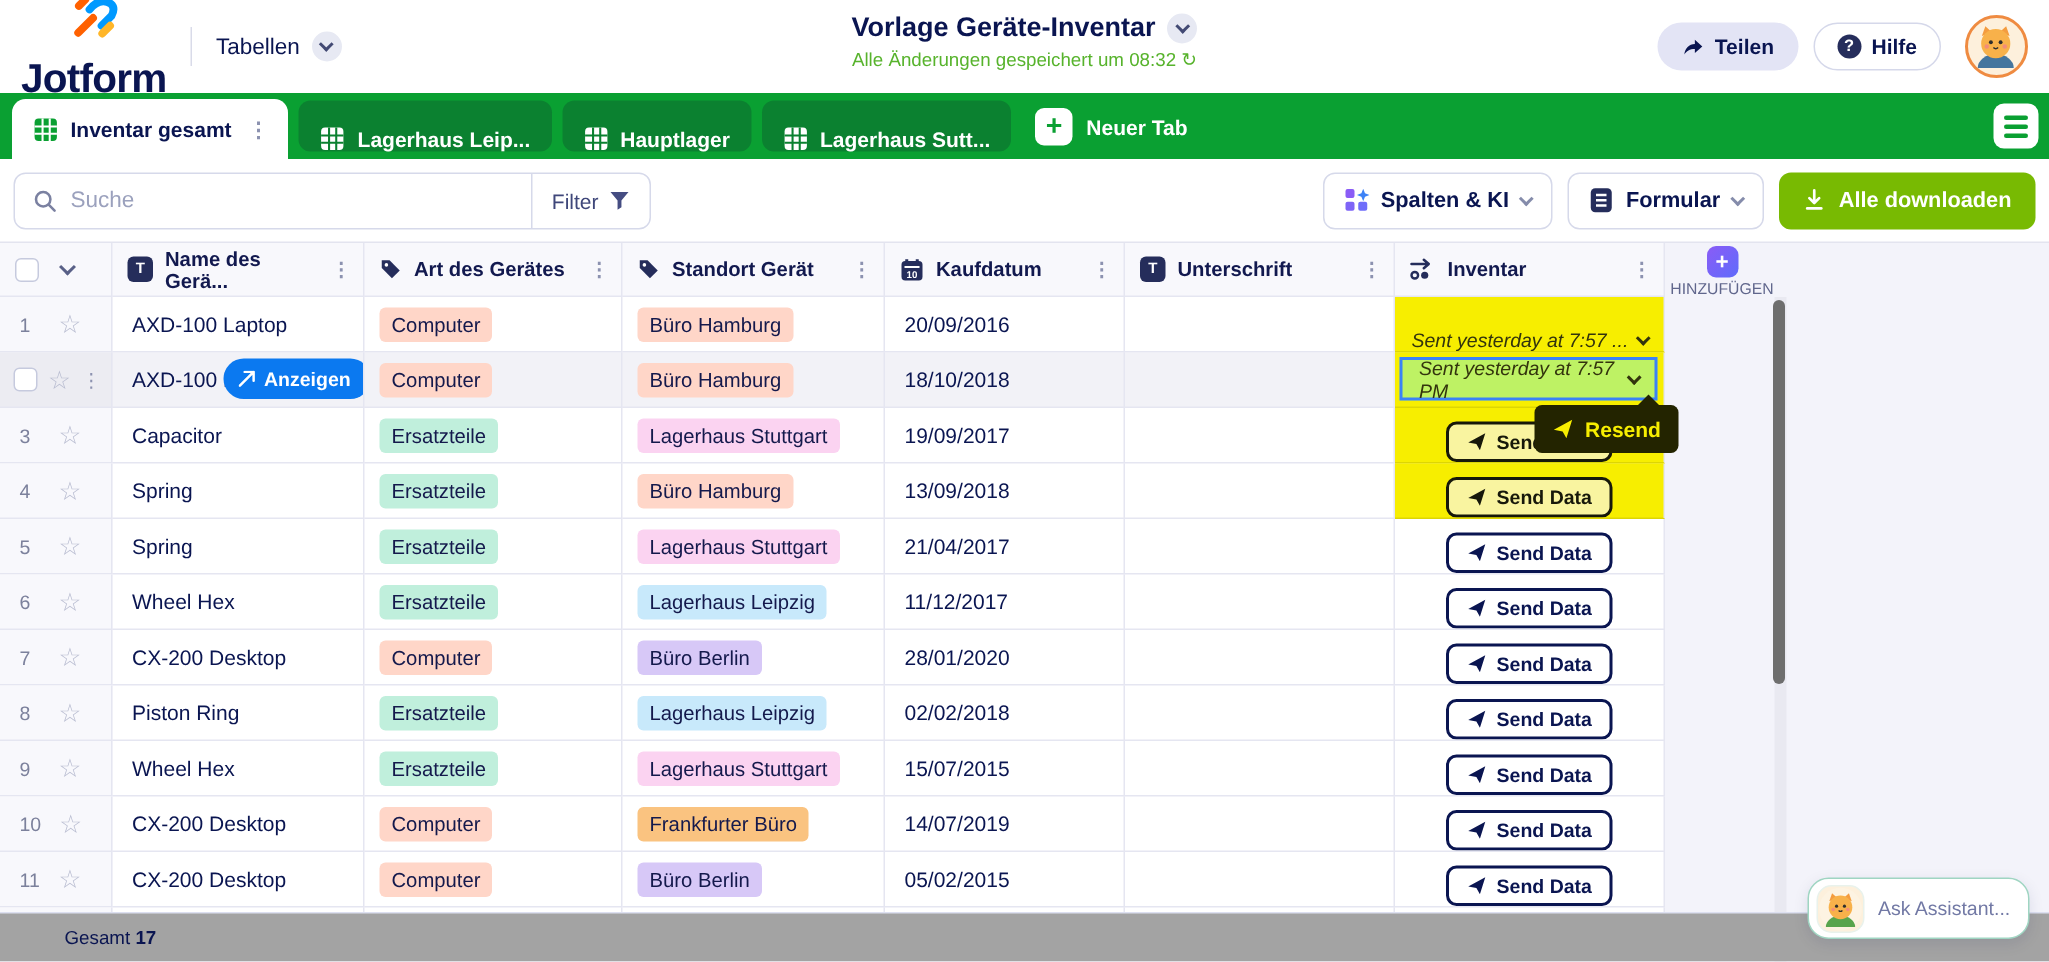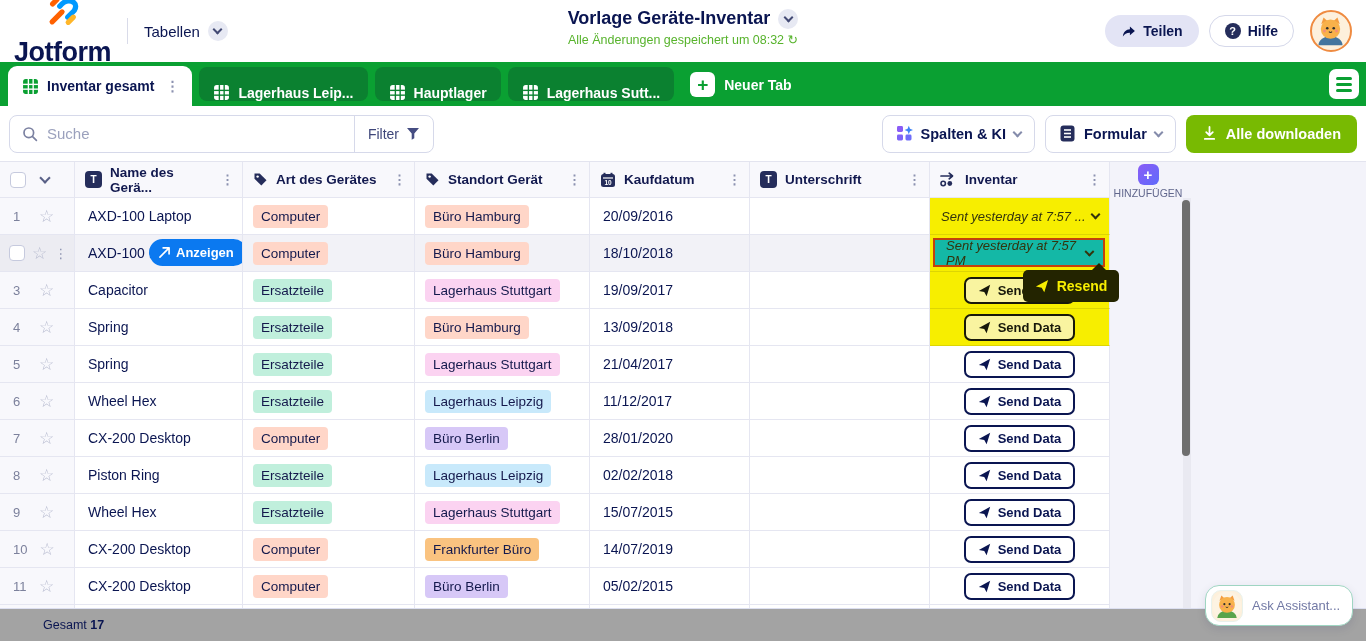--- a/index.html
+++ b/index.html
@@ -92,33 +92,33 @@
   .row { display:flex; height:37px; background:#fff; }
   .row.hovered { background:#f2f2f7; }
   .rownum-cell { background:#f8f8fc; gap:12px; padding-left:13px; }
   .row.hovered .rownum-cell { background:#ececf2; gap:7px; padding-left:9px; }
   .rownum { font-size:13px; color:#7c819c; min-width:14px; }
   .star { font-size:17px; color:#b9bdd1; cursor:pointer; line-height:1; }
   .row-kebab { color:#8c92b0; font-size:13px; cursor:pointer; }
   .name-cell { padding-left:13px; font-size:14px; color:#0a1551; }
   .badge { margin-left:10px; padding:4px 8px; border-radius:4px; font-size:13.5px; color:#14194c; }
   .date-cell { padding-left:13px; font-size:14px; color:#0a1551; }
-  .inv-cell { justify-content:center; }
+  .inv-cell { justify-content:center;align-items:flex-end; }
   .inv-cell.hl { background:#f7ee00; border-bottom-color:#ddd503; }
   .inv-cell.hl::after { content:''; position:absolute; left:179px; top:0; bottom:-1px; width:10px;
     background:#f7ee00; }
   .send-btn { display:inline-flex; align-items:center; gap:7px; background:#fff;
     border:2px solid #0a1551; border-radius:7px; padding:4px 12px; font-size:13px; font-weight:bold;
     color:#0a1551; cursor:pointer; font-family:inherit; }
   .send-btn.on-yellow { background:#f9f4a0; border-color:#17180a; color:#17180a; }
   .status-dd { width:100%; display:flex; align-items:center; justify-content:space-between;
     padding:0 10px 0 11px; font-size:13px; font-style:italic; color:#33340d; cursor:pointer; }
   .status-dd .chev { border-color:#33340d; }
   .status-dd.open { width:auto; position:absolute; left:3px; right:4px; top:3px; bottom:4px;
-    border:2px solid #c2410c; background:#14b8a6; }
+    border:2px solid #3b82f6; background:#bef264; }
   .anzeigen-btn { position:absolute; left:74px; top:4px; display:flex; align-items:center; gap:6px;
     background:#0b79f0; color:#fff; border:none; border-radius:15px; padding:6px 13px 6px 10px;
     font-size:13px; font-weight:bold; cursor:pointer; font-family:inherit; }
   .resend-tip { position:absolute; left:1023px; top:108px; width:96px; height:32px; background:#232400;
     border-radius:5px; color:#f7ee00; display:flex; align-items:center; justify-content:center; gap:8px;
     font-size:14px; font-weight:bold; z-index:50; }
   .resend-tip::before { content:''; position:absolute; top:-7px; right:13px;
     border-left:7px solid transparent; border-right:7px solid transparent;
     border-bottom:7px solid #232400; }
   .addcol { position:absolute; left:1110px; top:2px; width:76px; text-align:center; }

